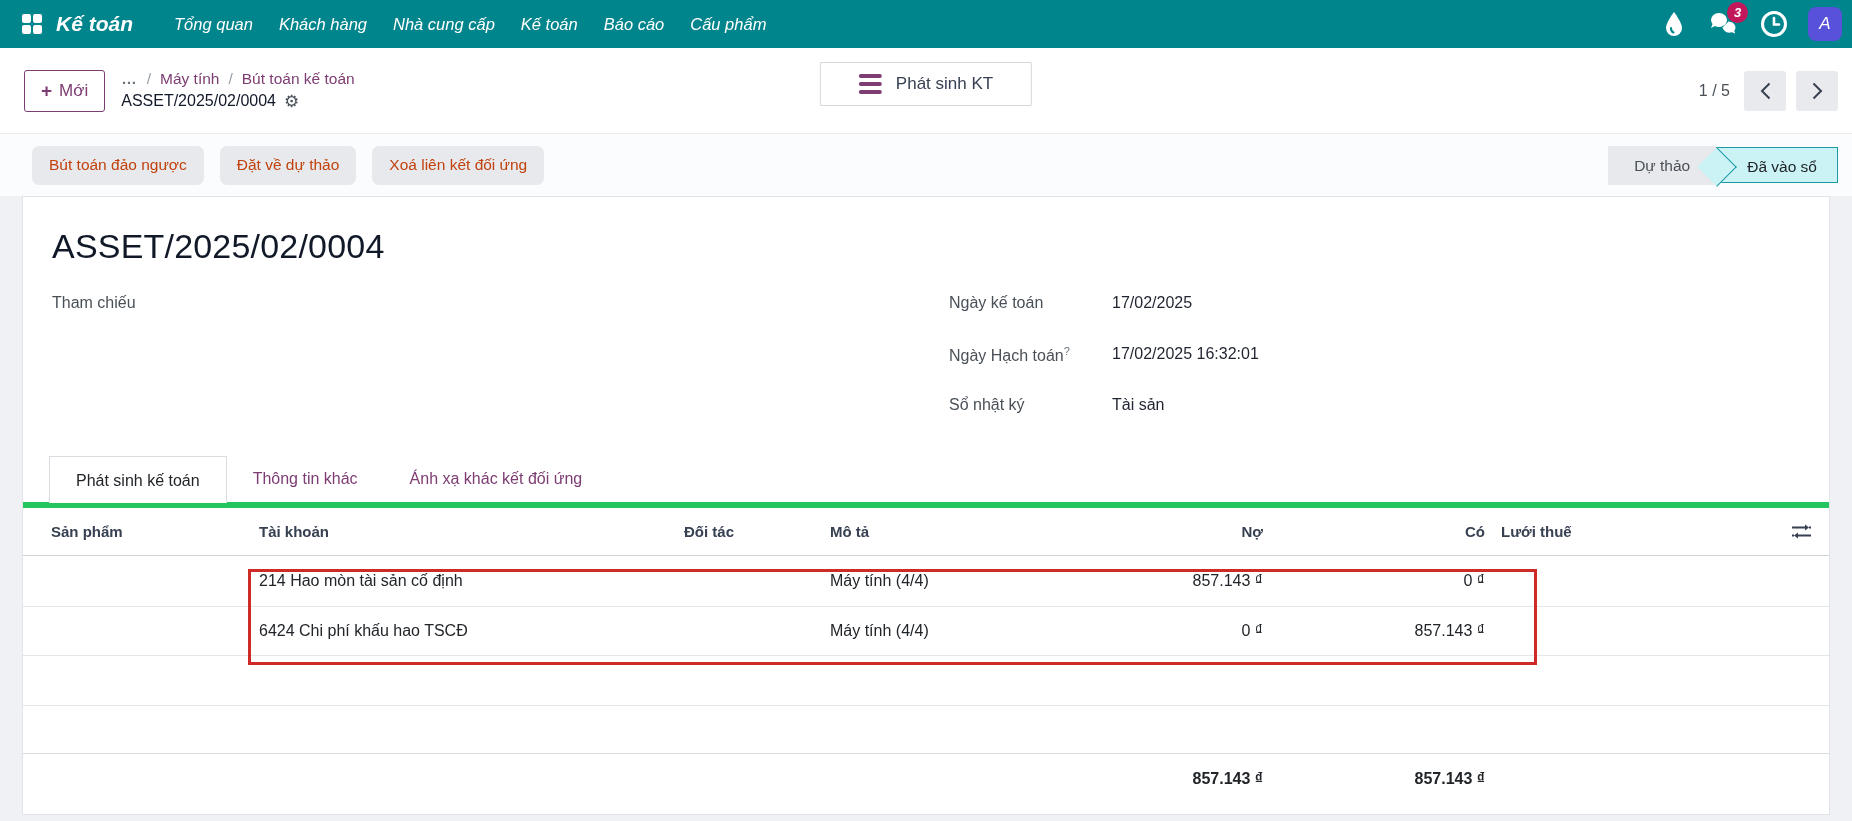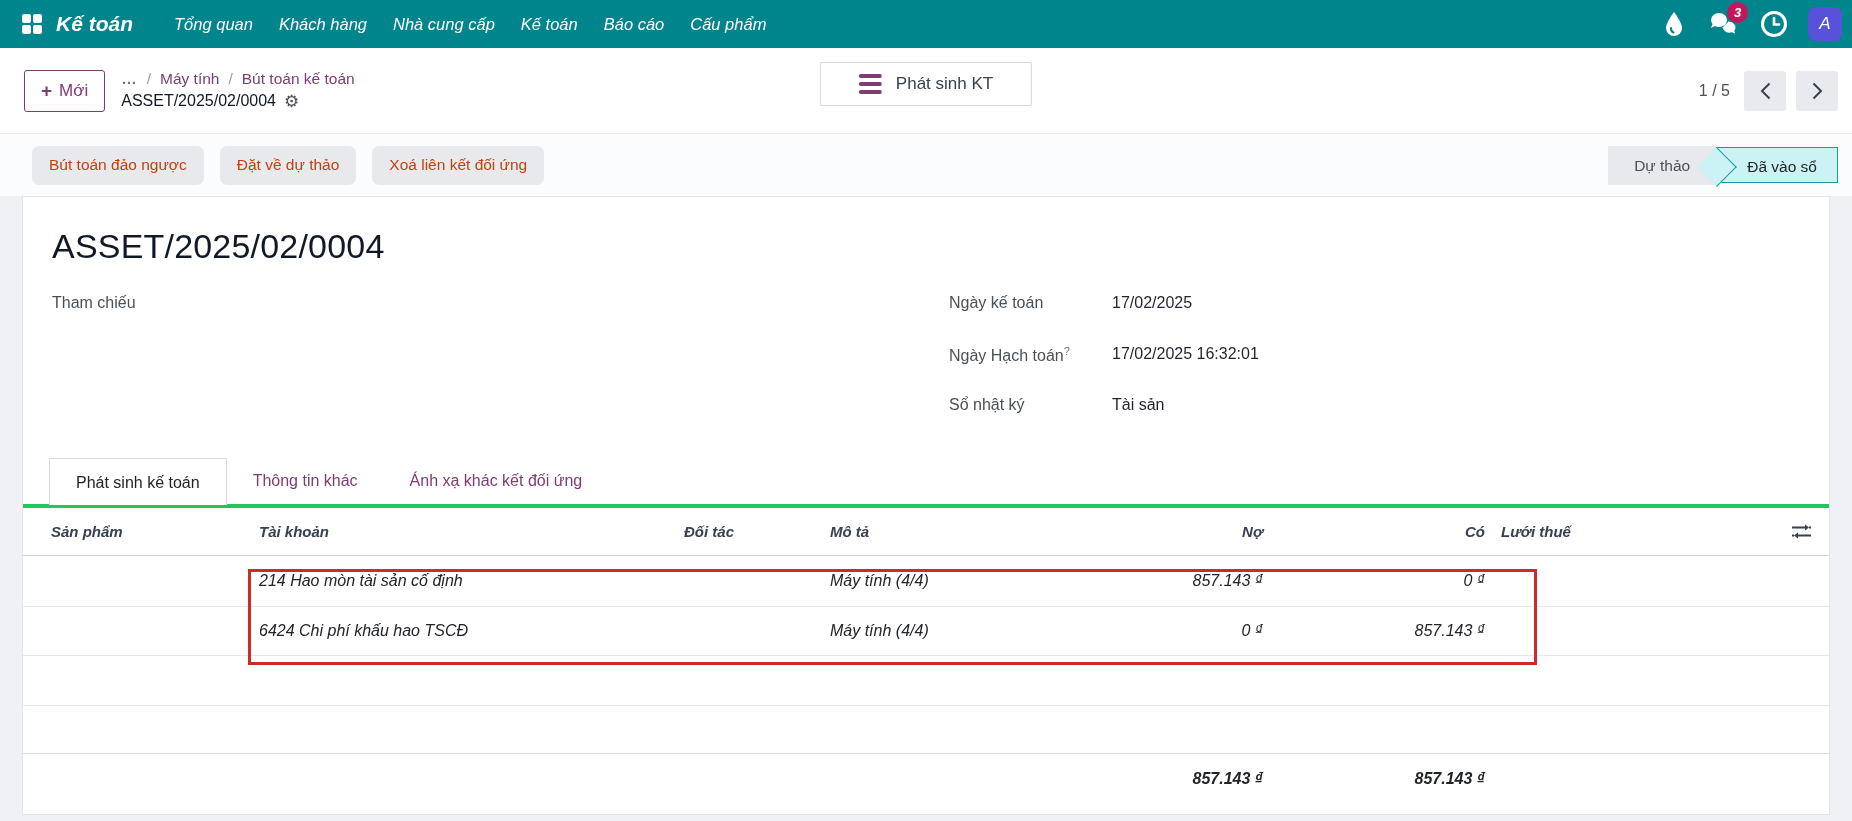--- a/index.html
+++ b/index.html
@@ -99,34 +99,33 @@
   .fields { display: flex; margin: 28px 29px 0; }
   .fields-left { width: 897px; }
   .fields-right { flex: 1; display: flex; flex-direction: column; }
   .field-row { display: flex; height: 51px; align-items: flex-start; }
   .field-label { width: 163px; font-size: 16px; color: #495057; font-weight: 500; }
   .field-label sup { font-size: 11px; color: #6c757d; }
   .field-value { font-size: 16px; color: #1f2430; font-weight: 500; }
 
   
   .tabs { display: flex; align-items: flex-end; margin-top: 13px; padding-left: 26px;
-    border-bottom: 4px solid #22c55e; height: 48px; }
+    border-bottom: 6px solid #22c55e; height: 48px; }
   .tab { font-size: 16px; padding: 0 26px; height: 47px; line-height: 47px; color: #7d3c72; cursor: pointer;
     white-space: nowrap; }
   .tab.active {
     color: #212529; background: #fff; border: 1px solid #d9dde2; border-bottom: 1px solid #fff;
     margin-bottom: -1px;
   }
 
   
   .grid-row {
     display: grid;
     grid-template-columns: 228px 425px 146px 240px 209px 222px 120px 1fr;
     align-items: center;
-    font-style: italic;
   }
   .grid-row > div { padding: 0 8px; font-size: 16px; color: #212529; overflow: hidden; white-space: nowrap; }
   .grid-row > div:first-child { padding-left: 28px; }
   .cell-r { text-align: right; }
   .thead { height: 48px; border-bottom: 1px solid #cfd3d8; }
   .thead > div { font-size: 15px; font-weight: 600; color: #374151; }
   .trow1 { height: 51px; border-bottom: 1px solid #e4e6e9; }
   .trow2 { height: 49px; border-bottom: 1px solid #e4e6e9; }
   .trow-empty { height: 50px; border-bottom: 1px solid #e4e6e9; }
   .tspacer { height: 47px; }

